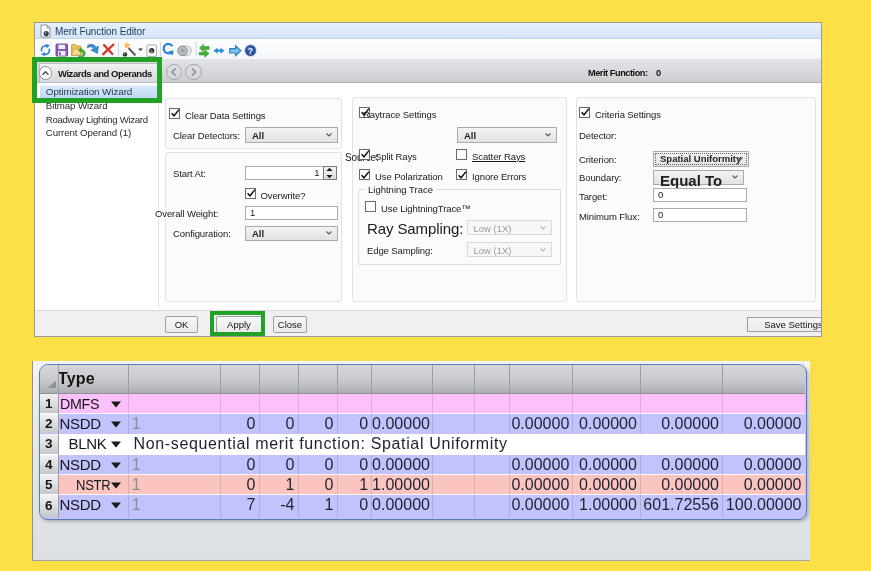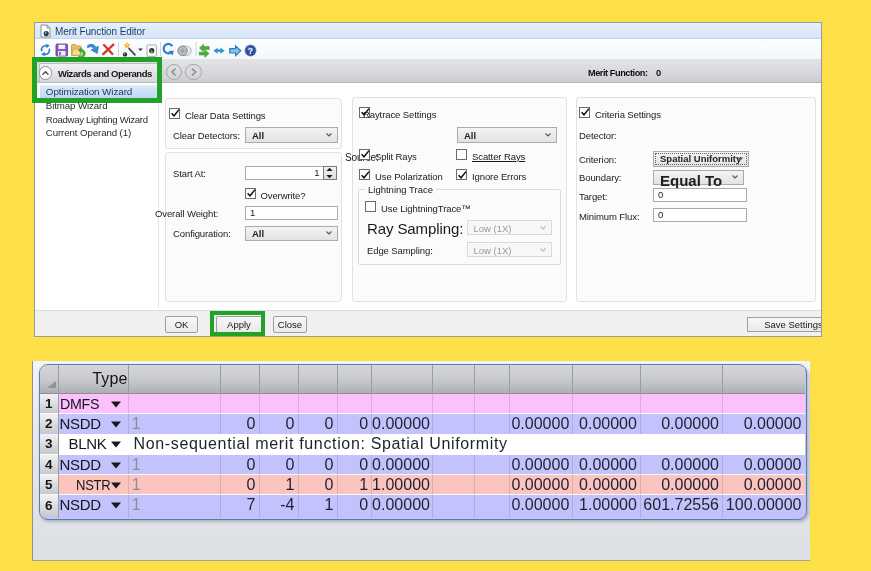--- a/index.html
+++ b/index.html
@@ -238,21 +238,21 @@
 <div class="a" style="left:331.6px;top:0;width:1px;height:29px;background:#9a9da2"></div>
 <div class="a" style="left:392px;top:0;width:1px;height:29px;background:#9a9da2"></div>
 <div class="a" style="left:434.6px;top:0;width:1px;height:29px;background:#9a9da2"></div>
 <div class="a" style="left:469.5px;top:0;width:1px;height:29px;background:#9a9da2"></div>
 <div class="a" style="left:532.8px;top:0;width:1px;height:29px;background:#9a9da2"></div>
 <div class="a" style="left:600.4px;top:0;width:1px;height:29px;background:#9a9da2"></div>
 <div class="a" style="left:682.5px;top:0;width:1px;height:29px;background:#9a9da2"></div>
 <svg class="a" style="left:7px;top:16px" width="9" height="7" viewBox="0 0 9 7">
         <path d="M9 0 V7 H0 Z" fill="#8f9297"></path>
       </svg>
-<div class="a" style="left:18.4px;top:5px;width:69.8px;text-align:right;font-size:16px;font-weight:normal;color:#141414;letter-spacing:0.2px">Type</div>
+<div class="a" style="left:18.4px;top:5px;width:69.8px;text-align:left;font-size:16px;font-weight:bold;color:#141414;letter-spacing:0.2px">Type</div>
 <div class="a" style="left:0;top:29px;width:765px;height:20.2px;background:#fcc1fa"></div>
 <div class="a" style="left:0;top:49.2px;width:765px;height:20.2px;background:#c2c3fc"></div>
 <div class="a" style="left:0;top:69.4px;width:765px;height:20.2px;background:#ffffff"></div>
 <div class="a" style="left:0;top:89.6px;width:765px;height:20.2px;background:#c2c3fc"></div>
 <div class="a" style="left:0;top:109.8px;width:765px;height:20.2px;background:#fcc4be"></div>
 <div class="a" style="left:0;top:130px;width:765px;height:23px;background:#c2c3fc"></div>
 <div class="a" style="left:18.4px;top:29px;width:1px;height:124px;background:rgba(95,95,130,0.22)"></div>
 <div class="a" style="left:88.2px;top:29px;width:1px;height:124px;background:rgba(95,95,130,0.22)"></div>
 <div class="a" style="left:180px;top:29px;width:1px;height:124px;background:rgba(95,95,130,0.22)"></div>
 <div class="a" style="left:219px;top:29px;width:1px;height:124px;background:rgba(95,95,130,0.22)"></div>

